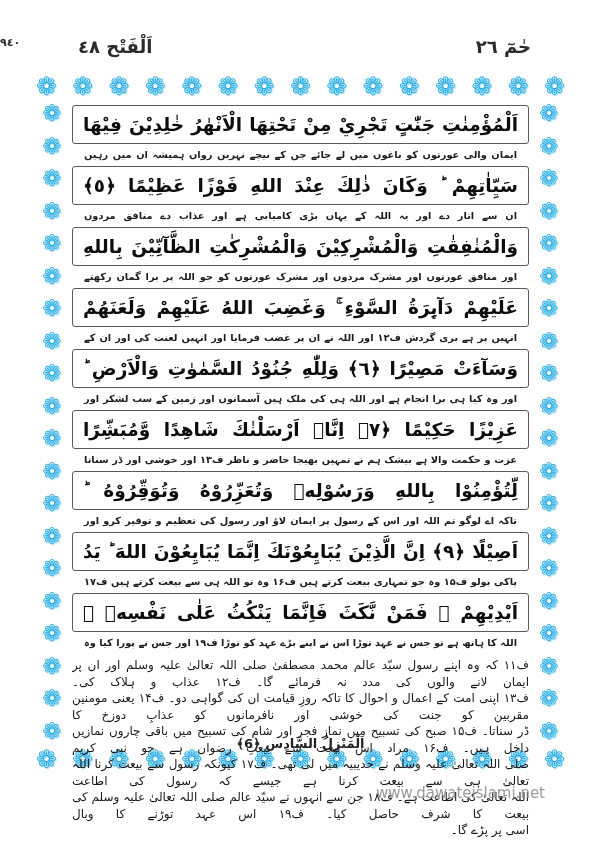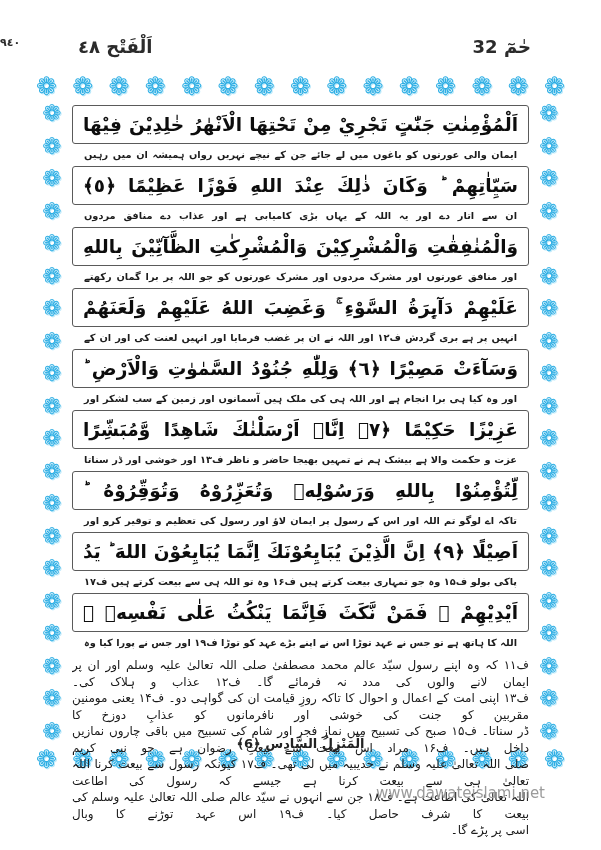--- a/index.html
+++ b/index.html
@@ -41,21 +41,21 @@
   
   .footer-manzil{position:absolute;top:736px;left:0;right:0;text-align:center;direction:rtl;
                  font-size:13px;font-weight:bold;color:#222;}
   .footer-url{position:absolute;top:784px;right:56px;font-size:15px;color:#9b9b9b;}
 </style>
 </head>
 <body>
 
 <div class="page">
 
-  <div class="hdr hdr-right">حٰمٓ 32</div>
+  <div class="hdr hdr-right">حٰمٓ ٢٦</div>
   <div class="hdr hdr-center">٩٤٠</div>
   <div class="hdr hdr-left">اَلْفَتْح ٤٨</div>
 
   <div class="frame-row" id="frame-top">
       <span class="motif">❁</span>
       <span class="motif">❁</span>
       <span class="motif">❁</span>
       <span class="motif">❁</span>
       <span class="motif">❁</span>
       <span class="motif">❁</span>

